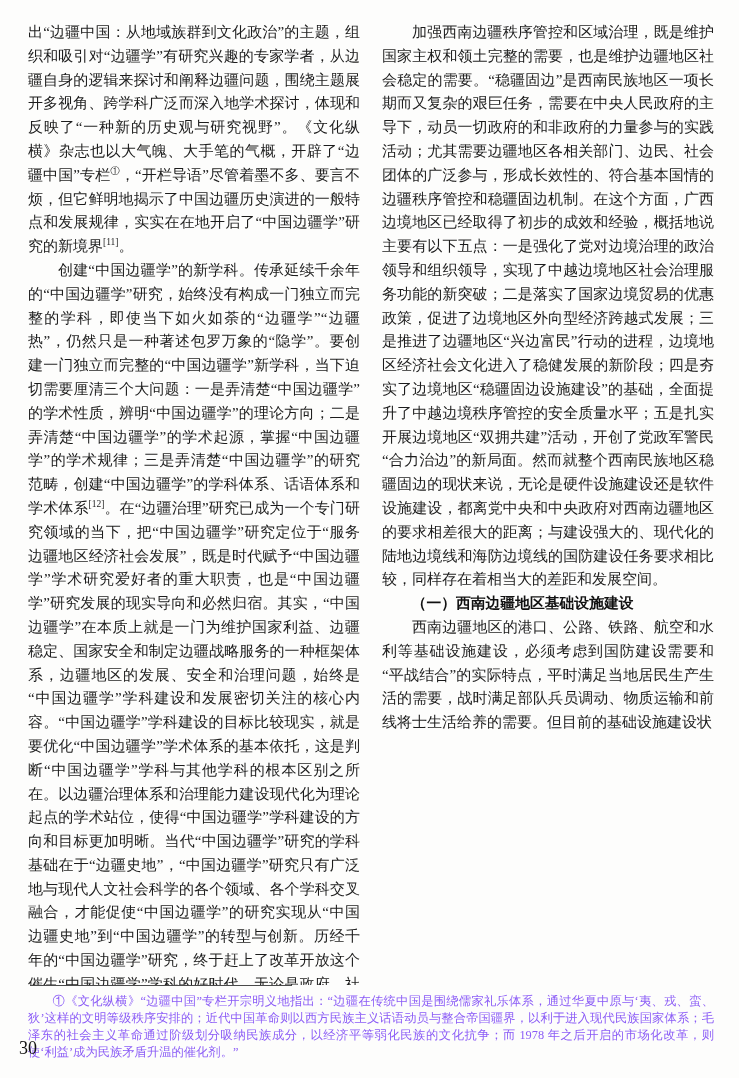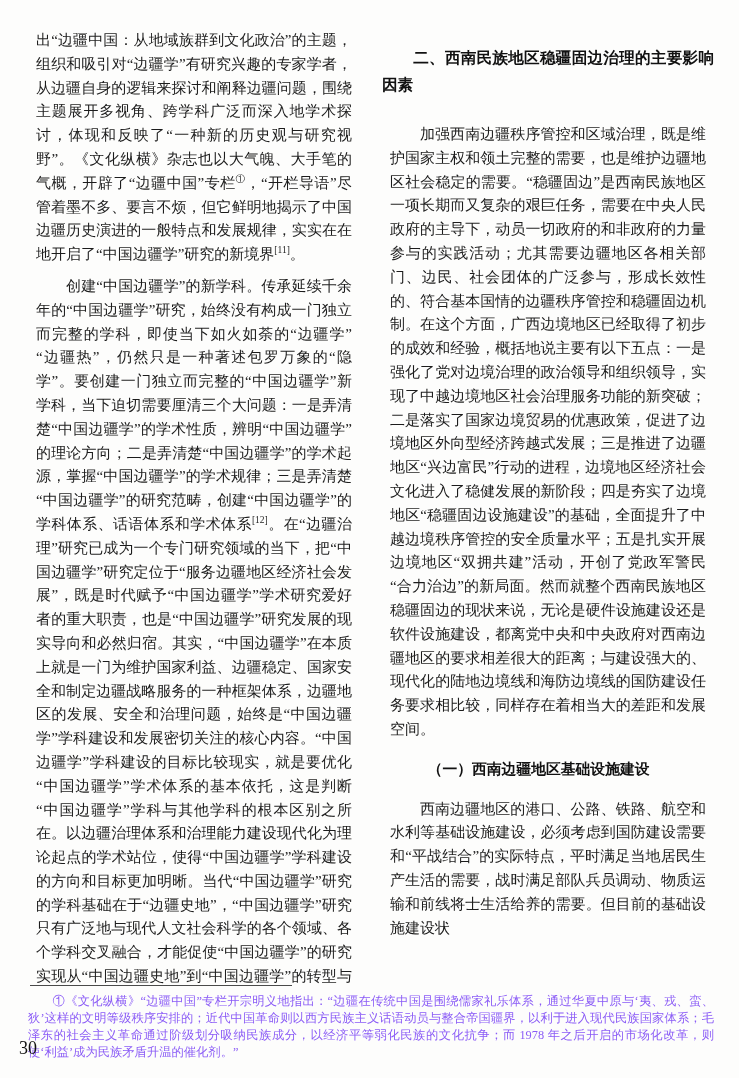--- a/index.html
+++ b/index.html
@@ -26,21 +26,21 @@
     display: flex;
     gap: 22px;
     overflow: hidden;
   }
   .col {
     width: 332px;
     height: 100%;
     overflow: hidden;
   }
   p.body-text {
-    margin: 8px;
+    margin: 0;
     font-size: 15px;
     line-height: 23.8px;
     text-align: justify;
     text-justify: inter-ideograph;
     text-indent: 2em;
     word-break: break-all;
     font-family: Liberation Serif, serif;
   }
   p.body-text.no-indent {
     text-indent: 0;
@@ -55,21 +55,21 @@
     font-family: "Liberation Sans", "DejaVu Sans", sans-serif;
     font-weight: bold;
     font-size: 15.6px;
     line-height: 27px;
     text-align: justify;
     text-indent: 2em;
     color: #111;
     word-break: break-all;
   }
   h3.sub-heading {
-    margin: 16px;
+    margin: 0;
     font-family: "Liberation Sans", "DejaVu Sans", sans-serif;
     font-weight: bold;
     font-size: 14.8px;
     line-height: 23.8px;
     text-indent: 2em;
     color: #111;
     word-break: break-all;
   }
   .footnote-area {
     position: absolute;
@@ -108,21 +108,20 @@
 <div class="page">
 
   <div class="columns">
 
     <div class="col">
       <p class="body-text no-indent"><span>出“边疆中国：从地域族群到文化政治”的主题，组织和吸引对“边疆学”有研究兴趣的专家学者，从边疆自身的逻辑来探讨和阐释边疆问题，围绕主题展开多视角、跨学科广泛而深入地学术探讨，体现和反映了“一种新的历史观与研究视野”。《文化纵横》杂志也以大气魄、大手笔的气概，开辟了“边疆中国”专栏</span><sup class="ref">①</sup><span>，“开栏导语”尽管着墨不多、要言不烦，但它鲜明地揭示了中国边疆历史演进的一般特点和发展规律，实实在在地开启了“中国边疆学”研究的新境界</span><sup class="ref">[11]</sup><span>。</span></p>
       <p class="body-text"><span>创建“中国边疆学”的新学科。传承延续千余年的“中国边疆学”研究，始终没有构成一门独立而完整的学科，即使当下如火如荼的“边疆学”“边疆热”，仍然只是一种著述包罗万象的“隐学”。要创建一门独立而完整的“中国边疆学”新学科，当下迫切需要厘清三个大问题：一是弄清楚“中国边疆学”的学术性质，辨明“中国边疆学”的理论方向；二是弄清楚“中国边疆学”的学术起源，掌握“中国边疆学”的学术规律；三是弄清楚“中国边疆学”的研究范畴，创建“中国边疆学”的学科体系、话语体系和学术体系</span><sup class="ref">[12]</sup><span>。在“边疆治理”研究已成为一个专门研究领域的当下，把“中国边疆学”研究定位于“服务边疆地区经济社会发展”，既是时代赋予“中国边疆学”学术研究爱好者的重大职责，也是“中国边疆学”研究发展的现实导向和必然归宿。其实，“中国边疆学”在本质上就是一门为维护国家利益、边疆稳定、国家安全和制定边疆战略服务的一种框架体系，边疆地区的发展、安全和治理问题，始终是“中国边疆学”学科建设和发展密切关注的核心内容。“中国边疆学”学科建设的目标比较现实，就是要优化“中国边疆学”学术体系的基本依托，这是判断“中国边疆学”学科与其他学科的根本区别之所在。以边疆治理体系和治理能力建设现代化为理论起点的学术站位，使得“中国边疆学”学科建设的方向和目标更加明晰。当代“中国边疆学”研究的学科基础在于“边疆史地”，“中国边疆学”研究只有广泛地与现代人文社会科学的各个领域、各个学科交叉融合，才能促使“中国边疆学”的研究实现从“中国边疆史地”到“中国边疆学”的转型与创新。历经千年的“中国边疆学”研究，终于赶上了改革开放这个催生“中国边疆学”学科的好时代。无论是政府、社会对“中</span></p>
     </div>
 
     <div class="col">
-      <h2 class="section-heading">二、西南民族地区稳疆固边治理的主要影响因素</h2>
       <p class="body-text">加强西南边疆秩序管控和区域治理，既是维护国家主权和领土完整的需要，也是维护边疆地区社会稳定的需要。“稳疆固边”是西南民族地区一项长期而又复杂的艰巨任务，需要在中央人民政府的主导下，动员一切政府的和非政府的力量参与的实践活动；尤其需要边疆地区各相关部门、边民、社会团体的广泛参与，形成长效性的、符合基本国情的边疆秩序管控和稳疆固边机制。在这个方面，广西边境地区已经取得了初步的成效和经验，概括地说主要有以下五点：一是强化了党对边境治理的政治领导和组织领导，实现了中越边境地区社会治理服务功能的新突破；二是落实了国家边境贸易的优惠政策，促进了边境地区外向型经济跨越式发展；三是推进了边疆地区“兴边富民”行动的进程，边境地区经济社会文化进入了稳健发展的新阶段；四是夯实了边境地区“稳疆固边设施建设”的基础，全面提升了中越边境秩序管控的安全质量水平；五是扎实开展边境地区“双拥共建”活动，开创了党政军警民“合力治边”的新局面。然而就整个西南民族地区稳疆固边的现状来说，无论是硬件设施建设还是软件设施建设，都离党中央和中央政府对西南边疆地区的要求相差很大的距离；与建设强大的、现代化的陆地边境线和海防边境线的国防建设任务要求相比较，同样存在着相当大的差距和发展空间。</p>
       <h3 class="sub-heading">（一）西南边疆地区基础设施建设</h3>
       <p class="body-text">西南边疆地区的港口、公路、铁路、航空和水利等基础设施建设，必须考虑到国防建设需要和“平战结合”的实际特点，平时满足当地居民生产生活的需要，战时满足部队兵员调动、物质运输和前线将士生活给养的需要。但目前的基础设施建设状</p>
     </div>
 
   </div>
 
   <div class="footnote-area">
     <div class="footnote-rule"></div>
     <p class="footnote"><span>①</span><span>《文化纵横》“边疆中国”专栏开宗明义地指出：“边疆在传统中国是围绕儒家礼乐体系，通过华夏中原与‘夷、戎、蛮、狄’这样的文明等级秩序安排的；近代中国革命则以西方民族主义话语动员与整合帝国疆界，以利于进入现代民族国家体系；毛泽东的社会主义革命通过阶级划分吸纳民族成分，以经济平等弱化民族的文化抗争；而 1978 年之后开启的市场化改革，则使‘利益’成为民族矛盾升温的催化剂。”</span></p>

